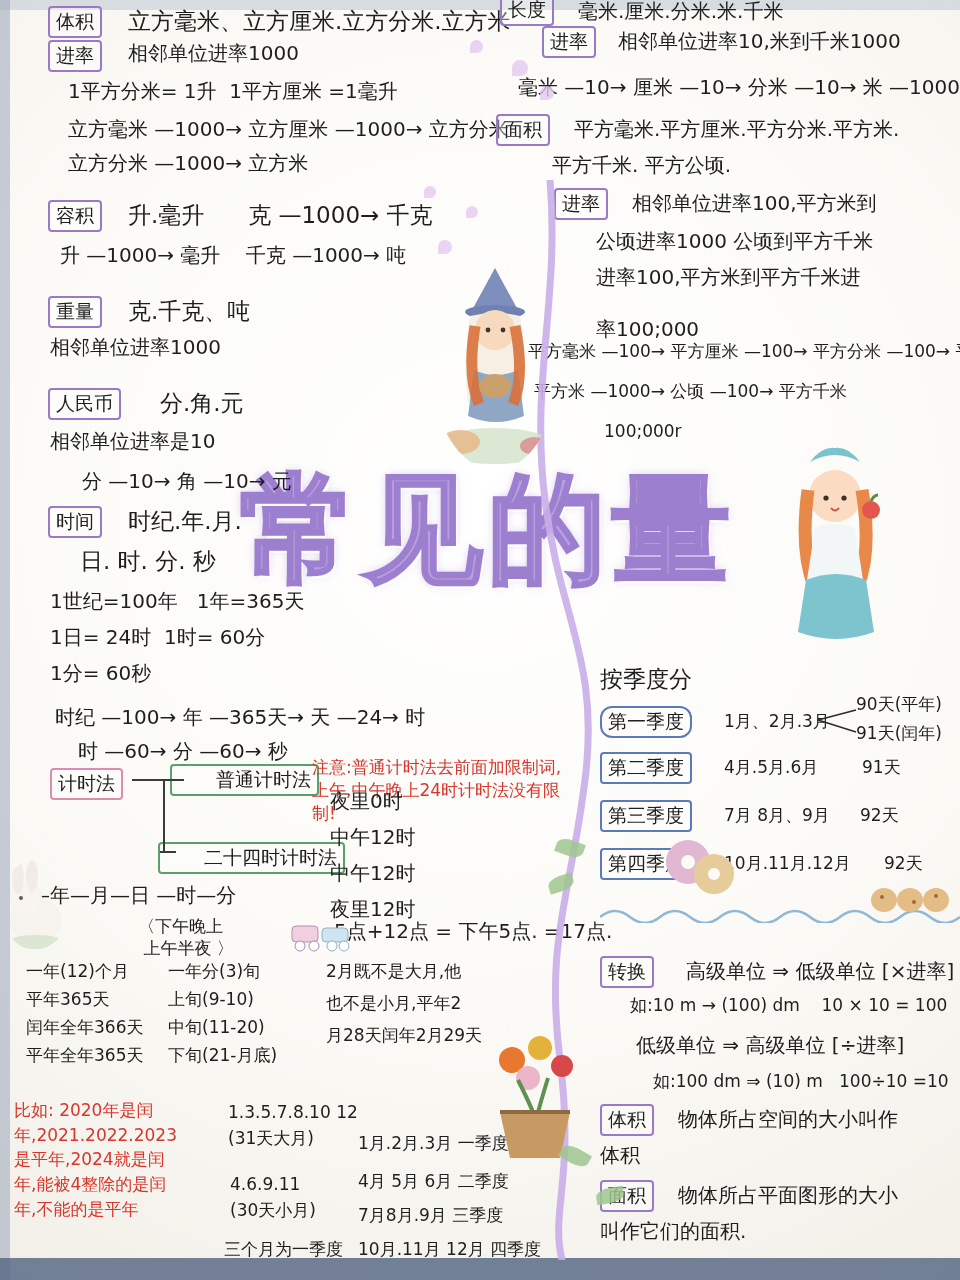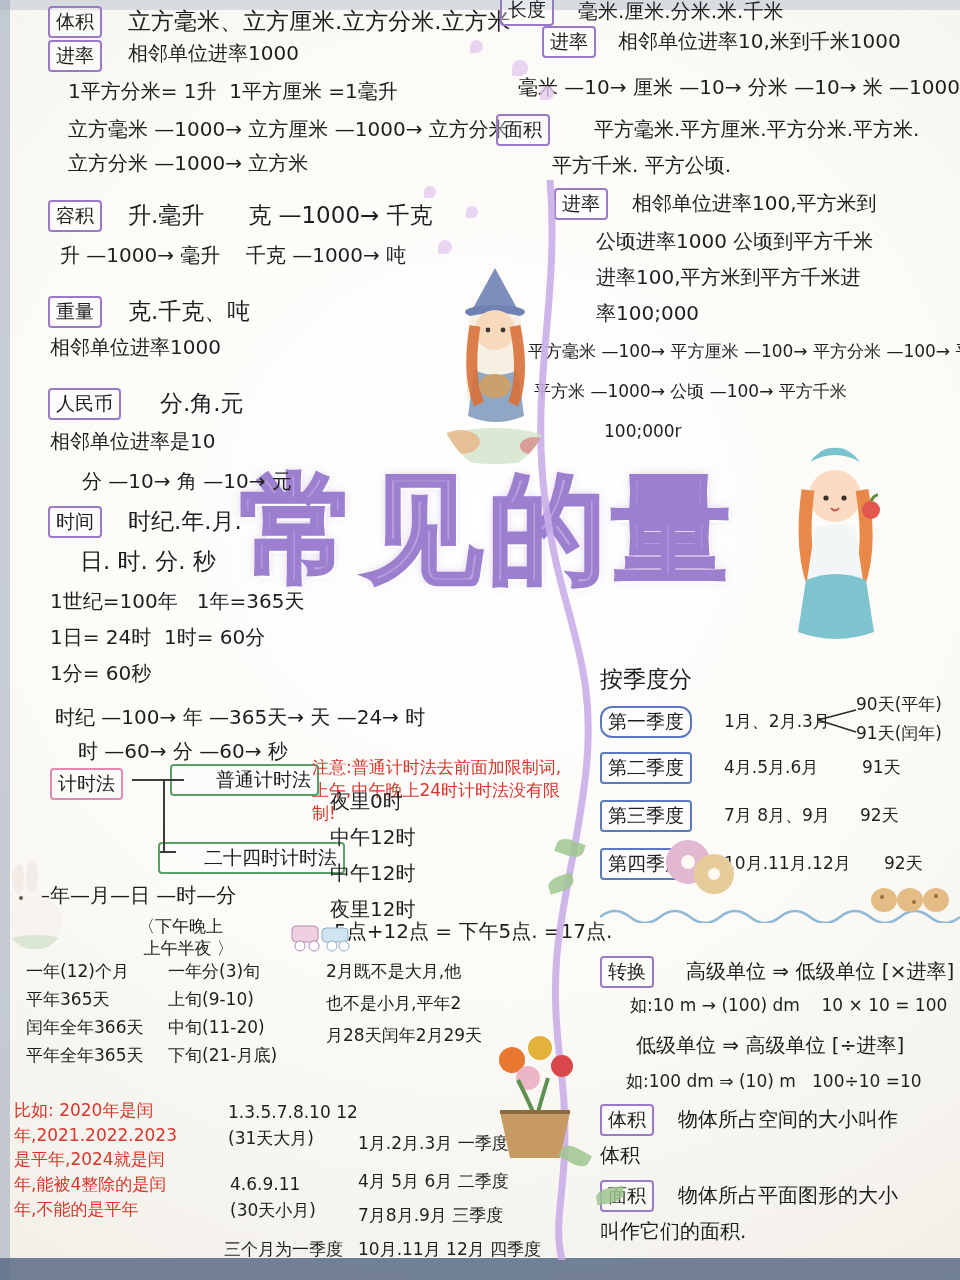--- a/index.html
+++ b/index.html
@@ -168,28 +168,28 @@
 
   <div class="box" style="left:500px;top:-6px;">长度</div>
   <div class="t blk lg" style="left:578px;top:0px;">毫米.厘米.分米.米.千米</div>
 
   <div class="box" style="left:542px;top:26px;">进率</div>
   <div class="t blk lg" style="left:618px;top:30px;">相邻单位进率10,米到千米1000</div>
 
   <div class="t blk lg" style="left:518px;top:76px;">毫米 —10→ 厘米 —10→ 分米 —10→ 米 —1000→ 千米</div>
 
   <div class="box" style="left:496px;top:114px;">面积</div>
-  <div class="t blk lg" style="left:574px;top:118px;margin-left:20px;">平方毫米.平方厘米.平方分米.平方米.</div>
+  <div class="t blk lg" style="left:574px;top:118px;">平方毫米.平方厘米.平方分米.平方米.</div>
   <div class="t blk lg" style="left:552px;top:154px;">平方千米. 平方公顷.</div>
 
   <div class="box" style="left:554px;top:188px;">进率</div>
   <div class="t blk lg" style="left:632px;top:192px;">相邻单位进率100,平方米到</div>
   <div class="t blk lg" style="left:596px;top:230px;">公顷进率1000 公顷到平方千米</div>
   <div class="t blk lg" style="left:596px;top:266px;">进率100,平方米到平方千米进</div>
-  <div class="t blk lg" style="left:596px;top:302px;">率100;000</div>
+  <div class="t blk lg" style="left:596px;top:318px;">率100;000</div>
 
   <div class="t blk md" style="left:528px;top:342px;">平方毫米 —100→ 平方厘米 —100→ 平方分米 —100→ 平方米</div>
   <div class="t blk md" style="left:534px;top:382px;">平方米 —1000→ 公顷 —100→ 平方千米</div>
   <div class="t blk md" style="left:604px;top:422px;">100;000r</div>
 
   <div class="t blk xl" style="left:600px;top:666px;">按季度分</div>
 
   <div class="box blue" style="left:600px;top:706px;border-radius:12px;">第一季度</div>
   <div class="t blk md" style="left:724px;top:712px;">1月、2月.3月</div>
   <div class="t blk md" style="left:856px;top:690px;line-height:1.7;">90天(平年)
@@ -211,21 +211,21 @@
   <div class="t blk md" style="left:884px;top:854px;">92天</div>
 
   <svg class="sep-wave" viewBox="0 0 360 18" preserveAspectRatio="none">
     <path d="M0,12 Q15,0 30,12 T60,12 T90,12 T120,12 T150,12 T180,12 T210,12 T240,12 T270,12 T300,12 T330,12 T360,12" stroke="#8fb7d6" stroke-width="2.5" fill="none"></path>
   </svg>
 
   <div class="box" style="left:600px;top:956px;">转换</div>
   <div class="t blk lg" style="left:686px;top:960px;">高级单位 ⇒ 低级单位 [×进率]</div>
   <div class="t blk md" style="left:600px;top:996px;margin-left:30px;">如:10 m → (100) dm    10 × 10 = 100</div>
   <div class="t blk lg" style="left:636px;top:1034px;">低级单位 ⇒ 高级单位 [÷进率]</div>
-  <div class="t blk md" style="left:626px;top:1072px;">如:100 dm ⇒ (10) m   100÷10 =10</div>
+  <div class="t blk md" style="left:653px;top:1072px;">如:100 dm ⇒ (10) m   100÷10 =10</div>
 
   <div class="box" style="left:600px;top:1104px;">体积</div>
   <div class="t blk lg" style="left:678px;top:1108px;">物体所占空间的大小叫作</div>
   <div class="t blk lg" style="left:600px;top:1144px;">体积</div>
 
   <div class="box" style="left:600px;top:1180px;">面积</div>
   <div class="t blk lg" style="left:678px;top:1184px;">物体所占平面图形的大小</div>
   <div class="t blk lg" style="left:600px;top:1220px;">叫作它们的面积.</div>
 
   <svg class="vine" style="left:490px;top:180px;" width="150" height="1080">

